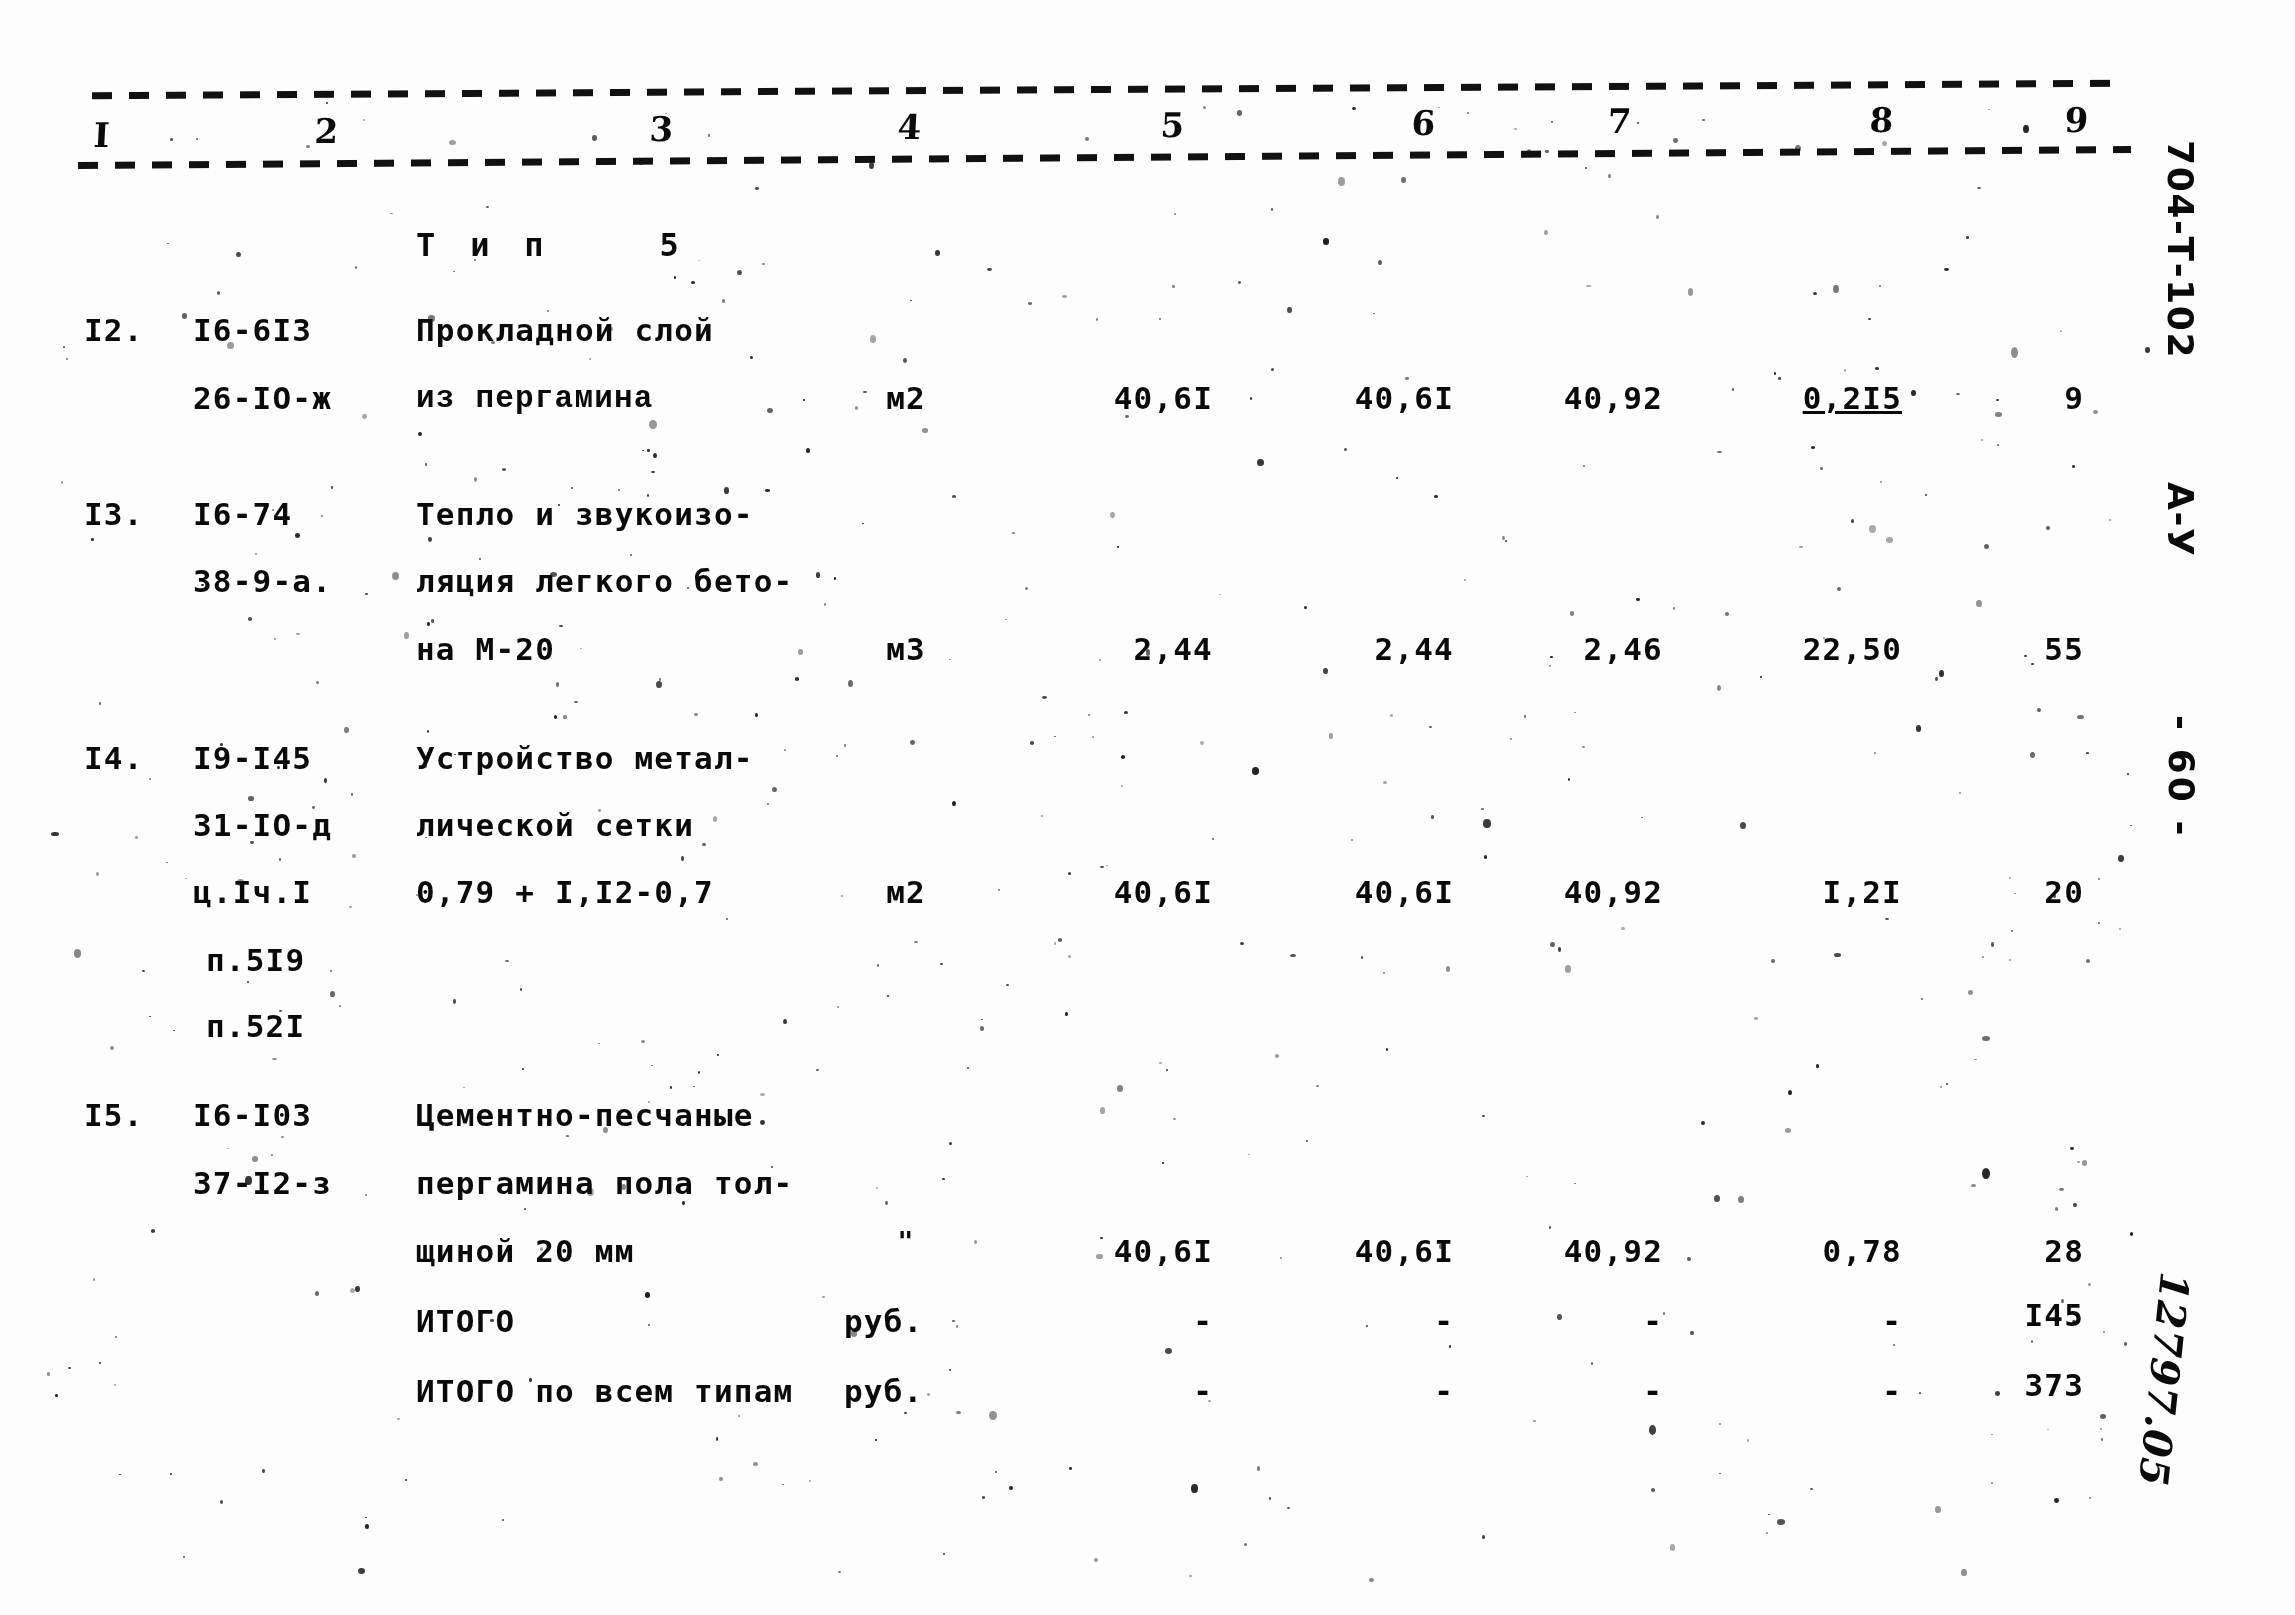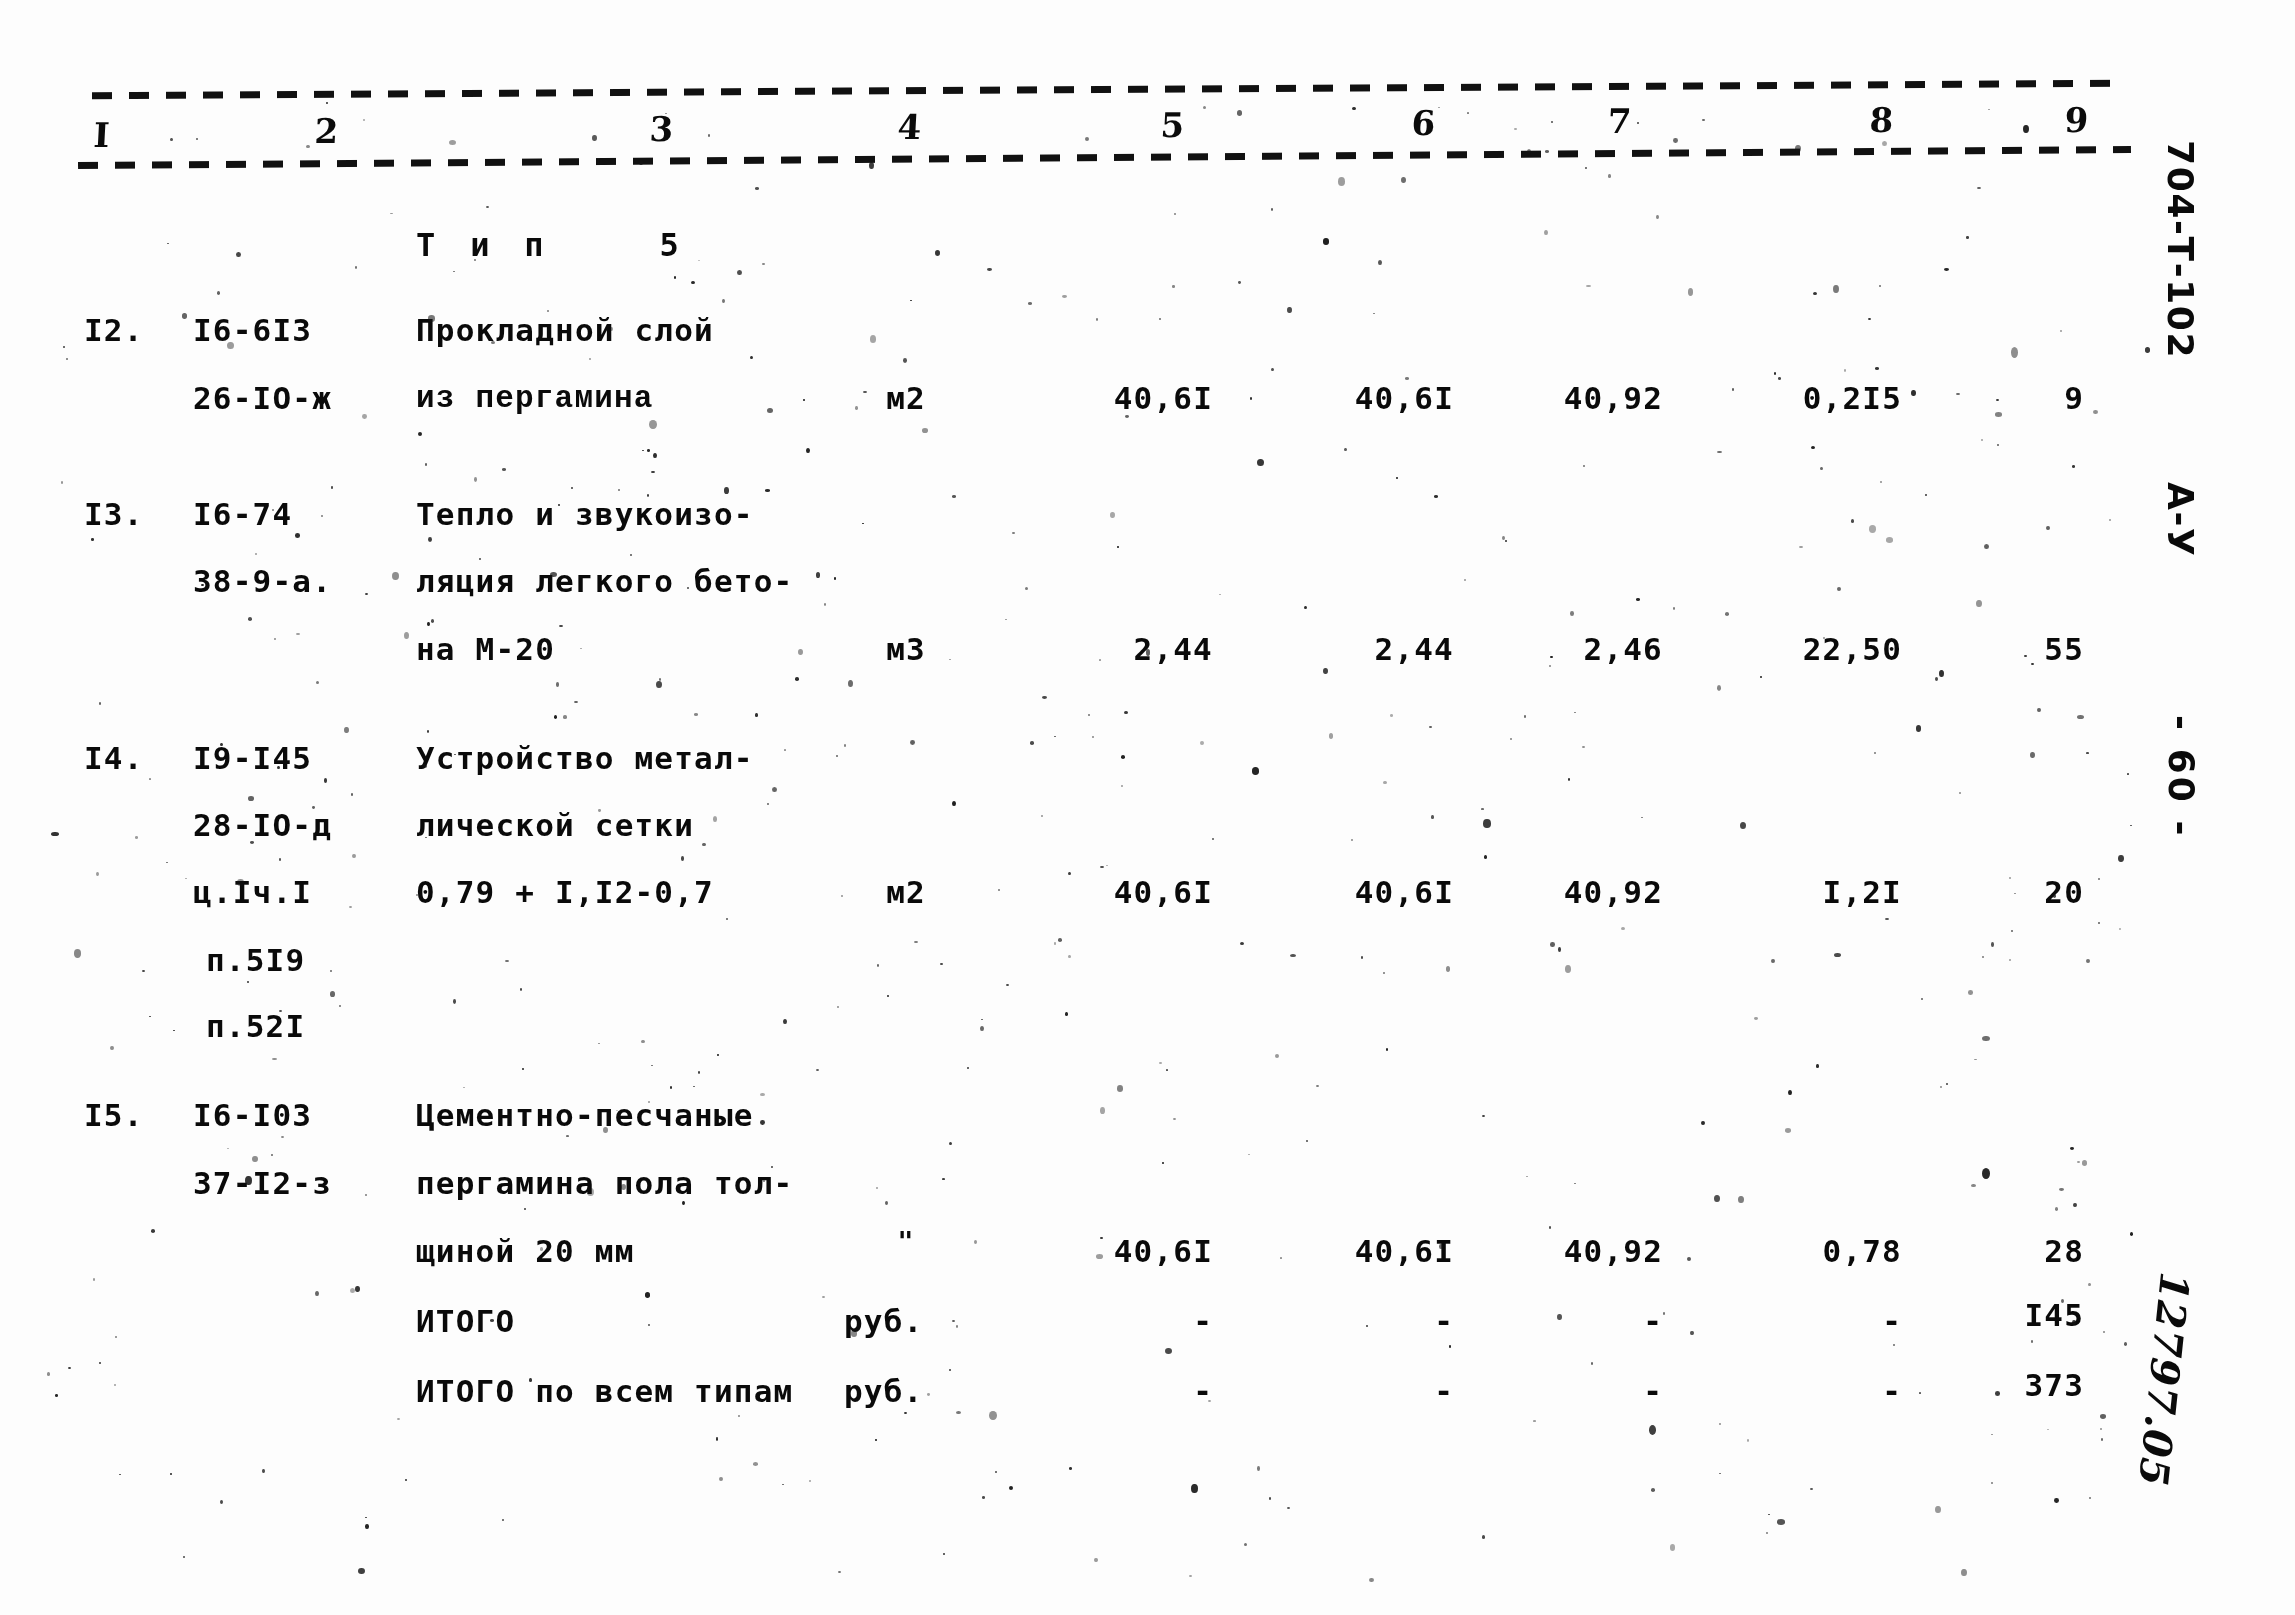--- a/index.html
+++ b/index.html
@@ -129,21 +129,21 @@
     <div>
       <div class="cell" style="left:84px; top:315px;">I2.</div>
       <div class="cell" style="left:193px; top:315px;">I6-6I3</div>
       <div class="cell" style="left:193px; top:383px;">26-IO-ж</div>
       <div class="cell" style="left:416px; top:315px;">Прокладной слой</div>
       <div class="cell" style="left:416px; top:383px;font-family:Liberation Mono, monospace;">из пергамина</div>
       <div class="cell ctr" style="left:863px; top:383px; width:86px;">м2</div>
       <div class="cell num" style="left:995px; top:383px; width:218px;">40,6I</div>
       <div class="cell num" style="left:1236px; top:383px; width:218px;">40,6I</div>
       <div class="cell num" style="left:1445px; top:383px; width:218px;">40,92</div>
-      <div class="cell num" style="left:1676px; top:383px; width:226px;">0,2I5</div>
+      <div class="cell num" style="left:1676px; top:383px; width:226px;text-decoration:underline;">0,2I5</div>
       <div class="cell num" style="left:1928px; top:383px; width:156px;">9</div>
     </div>
 
     <div>
       <div class="cell" style="left:84px; top:499px;">I3.</div>
       <div class="cell" style="left:193px; top:499px;">I6-74</div>
       <div class="cell" style="left:193px; top:566px;">38-9-а.</div>
       <div class="cell" style="left:416px; top:499px;">Тепло и звукоизо-</div>
       <div class="cell" style="left:416px; top:566px;">ляция легкого бето-</div>
       <div class="cell" style="left:416px; top:634px;">на М-20</div>
@@ -151,21 +151,21 @@
       <div class="cell num" style="left:995px; top:634px; width:218px;">2,44</div>
       <div class="cell num" style="left:1236px; top:634px; width:218px;">2,44</div>
       <div class="cell num" style="left:1445px; top:634px; width:218px;">2,46</div>
       <div class="cell num" style="left:1676px; top:634px; width:226px;">22,50</div>
       <div class="cell num" style="left:1928px; top:634px; width:156px;">55</div>
     </div>
 
     <div>
       <div class="cell" style="left:84px; top:743px;">I4.</div>
       <div class="cell" style="left:193px; top:743px;">I9-I45</div>
-      <div class="cell" style="left:193px; top:810px;">28-IO-д</div>
+      <div class="cell" style="left:193px; top:810px;">31-IO-д</div>
       <div class="cell" style="left:193px; top:877px;">ц.Iч.I</div>
       <div class="cell" style="left:206px; top:945px;">п.5I9</div>
       <div class="cell" style="left:206px; top:1011px;">п.52I</div>
       <div class="cell" style="left:416px; top:743px;">Устройство метал-</div>
       <div class="cell" style="left:416px; top:810px;">лической сетки</div>
       <div class="cell" style="left:416px; top:877px;">0,79 + I,I2-0,7</div>
       <div class="cell ctr" style="left:863px; top:877px; width:86px;">м2</div>
       <div class="cell num" style="left:995px; top:877px; width:218px;">40,6I</div>
       <div class="cell num" style="left:1236px; top:877px; width:218px;">40,6I</div>
       <div class="cell num" style="left:1445px; top:877px; width:218px;">40,92</div>

